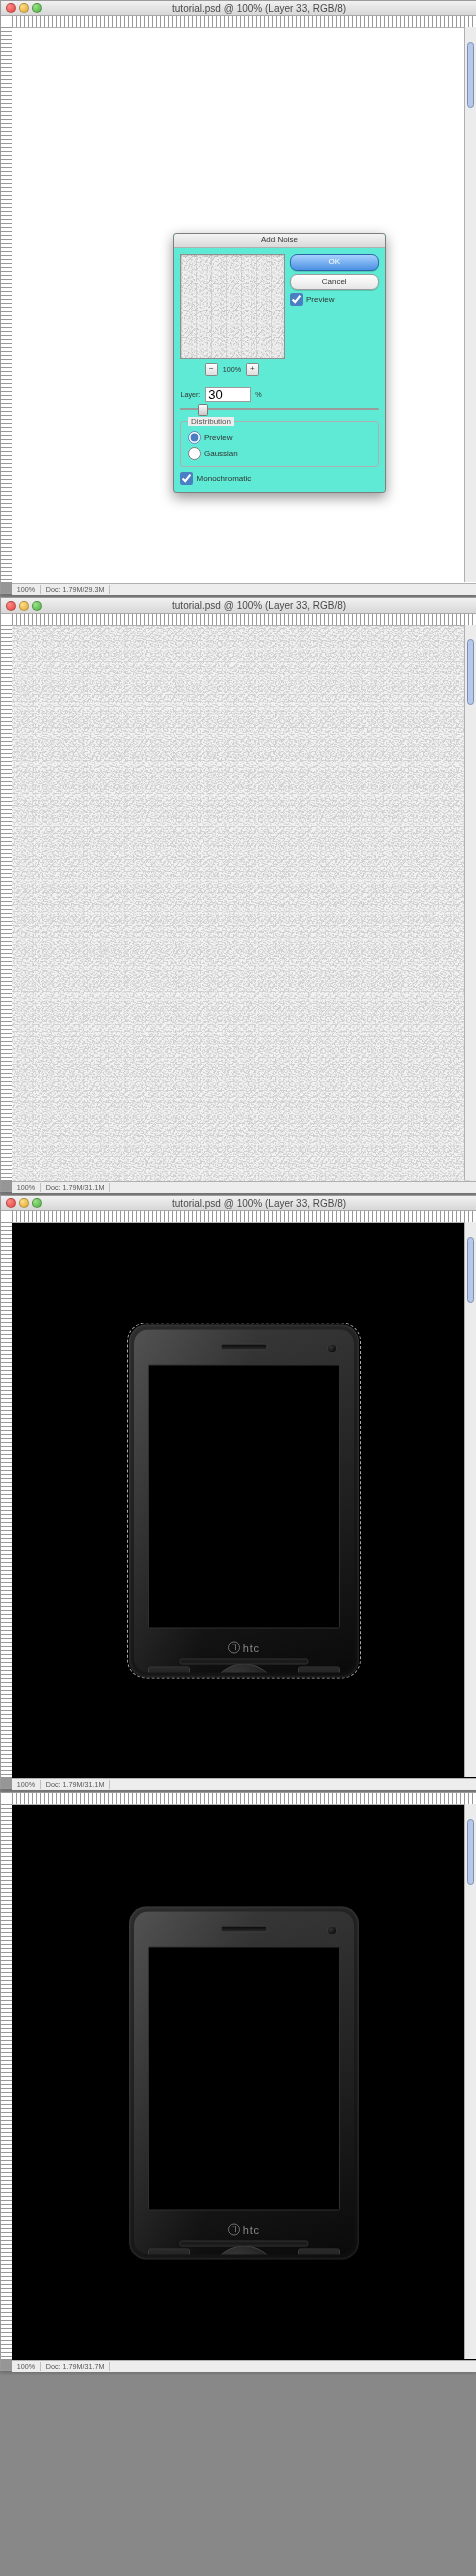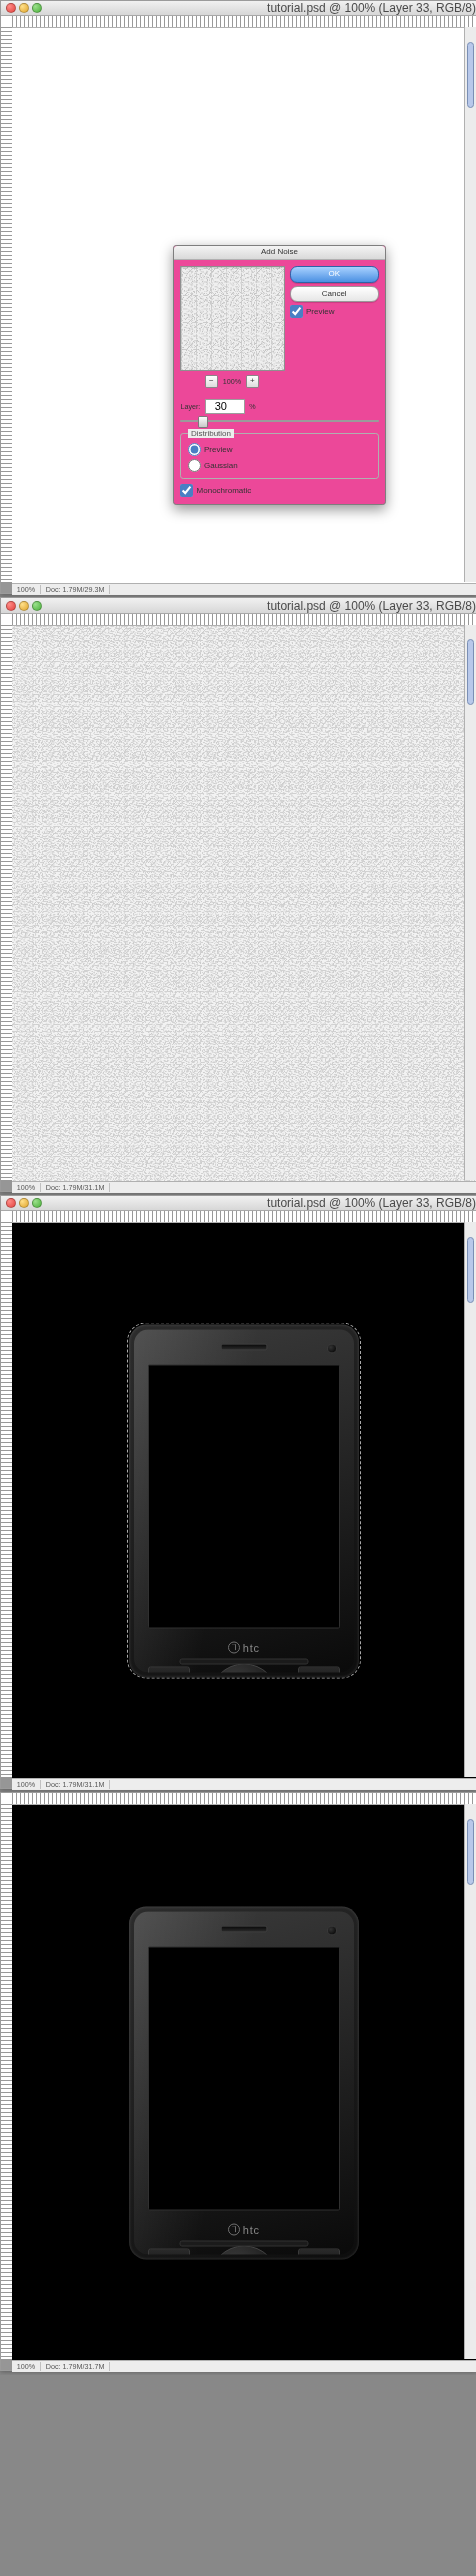--- a/index.html
+++ b/index.html
@@ -6,61 +6,61 @@
 .page{width:477px;margin:0 auto}
 .watermark{position:fixed;top:1.6px;right:3.2px;font-size:7.2px;color:#aaa}
 .panel{margin:0 0 3.2px 0;position:relative}
 .mac-window{background:#ededed;border:0.8px solid #9b9b9b;box-shadow:0 1.6px 4.8px rgba(0,0,0,0.3)}
 .titlebar{height:14.3px;background:linear-gradient(#f1f1f1,#d7d7d7);border-bottom:0.8px solid #a8a8a8;display:flex;align-items:center;position:relative}
 .traffic{display:flex;gap:3.2px;margin-left:4.8px}
 .dot{width:8px;height:8px;border-radius:50%;border:0.8px solid rgba(0,0,0,0.25)}
 .dot.red{background:radial-gradient(circle at 30% 30%,#ff8b86,#e24340)}
 .dot.yel{background:radial-gradient(circle at 30% 30%,#ffe08a,#e0a52d)}
 .dot.grn{background:radial-gradient(circle at 30% 30%,#9be08c,#4cb13b)}
-.title{flex:1;text-align:right;font-size:12px;color:#4a4a4a}
+.title{flex:1;text-align:center;font-size:10px;color:#4a4a4a}
 .doc{position:relative;background:#969696}
 .ruler-h{height:11px;background:#fff;border-bottom:0.8px solid #b0b0b0;margin-left:11px;position:relative;overflow:hidden}
 .ruler-v{width:11px;background:#fff;border-right:0.8px solid #b0b0b0;position:absolute;left:0;top:11px;bottom:11px;overflow:hidden}
 .ruler-corner{width:11px;height:11px;background:#fff;border-right:0.8px solid #b0b0b0;border-bottom:0.8px solid #b0b0b0;position:absolute;left:0;top:0}
 .ruler-h::before,.ruler-v::before{content:"";position:absolute;inset:0;background-image:repeating-linear-gradient(to right,#999 0 0.8px,transparent 0.8px 4px),repeating-linear-gradient(to right,#555 0 0.8px,transparent 0.8px 36px)}
 .ruler-v::before{background-image:repeating-linear-gradient(to bottom,#999 0 0.8px,transparent 0.8px 4px),repeating-linear-gradient(to bottom,#555 0 0.8px,transparent 0.8px 36px)}
 .canvas{margin-left:11px;background:#fff;overflow:hidden;position:relative}
 .canvas.noise{background-color:#f2f2f2;background-image:
   repeating-radial-gradient(circle at 5.6px 10.3px,#d2d2d2 0 0.4px,transparent 0.4px 2.4px),
   repeating-radial-gradient(circle at 18.3px 4px,#d6d6d6 0 0.4px,transparent 0.4px 3.2px),
   repeating-radial-gradient(circle at 33px 23px,#cccccc 0 0.4px,transparent 0.4px 4px),
   repeating-radial-gradient(circle at 2.4px 29px,#d0d0d0 0 0.4px,transparent 0.4px 2.4px);
   background-size:13.5px 15px,18.3px 8.7px,25px 29px,10.3px 33px}
 .canvas.black{background:#000}
 .statusbar{height:11px;background:#ededed;border-top:0.8px solid #b0b0b0;display:flex;align-items:center;margin-left:11px}
 .statusbar span{padding:0 4.8px;border-right:0.8px solid #c0c0c0;font-size:7.2px;color:#555}
 .scrollbar-v{position:absolute;right:0;top:11px;bottom:11px;width:11px;background:#ececec;border-left:0.8px solid #b0b0b0}
 .scrollbar-v::before{content:"";position:absolute;left:1.6px;right:1.6px;top:14.3px;height:64px;background:#b8c8ea;border:0.8px solid #7a8fb5;border-radius:6.4px}
 
 
-.dialog{position:absolute;left:172px;top:229px;width:211px;background:#ec4899;border:0.8px solid #7e7e7e;box-shadow:0 4.8px 12.7px rgba(0,0,0,0.4);border-radius:3.2px}
+.dialog{position:absolute;left:172px;top:217px;width:211px;background:#5eead4;border:0.8px solid #7e7e7e;box-shadow:0 4.8px 12.7px rgba(0,0,0,0.4);border-radius:3.2px}
 .dlg-title{height:12.7px;background:linear-gradient(#f4f4f4,#d9d9d9);border-bottom:0.8px solid #b0b0b0;border-radius:3.2px 3.2px 0 0;text-align:center;font-size:8px;line-height:12.7px}
 .dlg-body{padding:6.4px;display:flex;gap:6.4px}
 .preview-box{width:103px}
 .preview-img{width:103px;height:103px;background-color:#efefef;border:0.8px solid #8f8f8f;box-shadow:inset 0 0.8px 1.6px rgba(0,0,0,0.2);
   background-image:
    repeating-radial-gradient(circle at 4px 8.7px,#c9c9c9 0 0.4px,transparent 0.4px 2.4px),
    repeating-radial-gradient(circle at 13.5px 2.4px,#cfcfcf 0 0.4px,transparent 0.4px 3.2px),
    repeating-radial-gradient(circle at 23px 18.3px,#c3c3c3 0 0.4px,transparent 0.4px 4px);
   background-size:10.3px 13.5px,15px 5.6px,23px 25px}
 .preview-ctrl{display:flex;align-items:center;justify-content:center;gap:4.8px;margin-top:3.2px}
 .sq-btn{width:11px;height:11px;background:linear-gradient(#fff,#ddd);border:0.8px solid #888;border-radius:1.6px;text-align:center;line-height:9.5px;font-size:8px}
 .dlg-right{flex:1;display:flex;flex-direction:column;gap:3.2px}
 .mac-btn{height:14.3px;border-radius:7.2px;border:0.8px solid #6b8fc8;background:linear-gradient(#f1f7ff,#b9d2f3);text-align:center;line-height:13.5px;font-size:8px;box-shadow:0 0.8px 0.8px rgba(0,0,0,0.2)}
 .mac-btn.default{background:linear-gradient(#a8d1ff,#4b90e2);color:#fff;border-color:#2c63a8;font-weight:normal}
 .mac-btn.plain{background:linear-gradient(#fff,#e6e6e6);border-color:#999}
 .chk{display:flex;align-items:center;gap:3.2px;font-size:8px}
 .chk input{accent-color:#4a7fc4;margin:0}
 .amount-row{display:flex;align-items:center;gap:4.8px;margin:4.8px 6.4px 1.6px}
-.amount-row input{width:25.4px;border:0.8px solid #9c9c9c;height:11px;font-size:11px;text-align:center;padding-right:10px}
+.amount-row input{width:25.4px;border:0.8px solid #9c9c9c;height:11px;font-size:13px;text-align:left;padding-right:16px}
 .slider{margin:1.6px 6.4px 6.4px;height:11px;position:relative}
 .slider .track{position:absolute;left:0;right:0;top:4.8px;height:1.6px;background:#9b9b9b;border-radius:0.8px}
 .slider .thumb{position:absolute;top:0.8px;left:17.5px;width:8px;height:9.5px;background:linear-gradient(#fcfcfc,#c8c8c8);border:0.8px solid #7a7a7a;border-radius:1.6px}
 .fieldset{border:0.8px solid #b0b0b0;border-radius:3.2px;margin:0 6.4px 4.8px;padding:4.8px 6.4px 6.4px}
 .fieldset .legend{position:relative;top:-9.5px;background:#ededed;padding:0 3.2px;font-size:8px;color:#555;display:inline-block}
 .radio-row{display:flex;align-items:center;gap:3.2px;font-size:8px;margin-top:-4.8px}
 .radio-row input{margin:0;accent-color:#4a7fc4}
 .mono-chk{margin:0 6.4px 6.4px}
 
 

